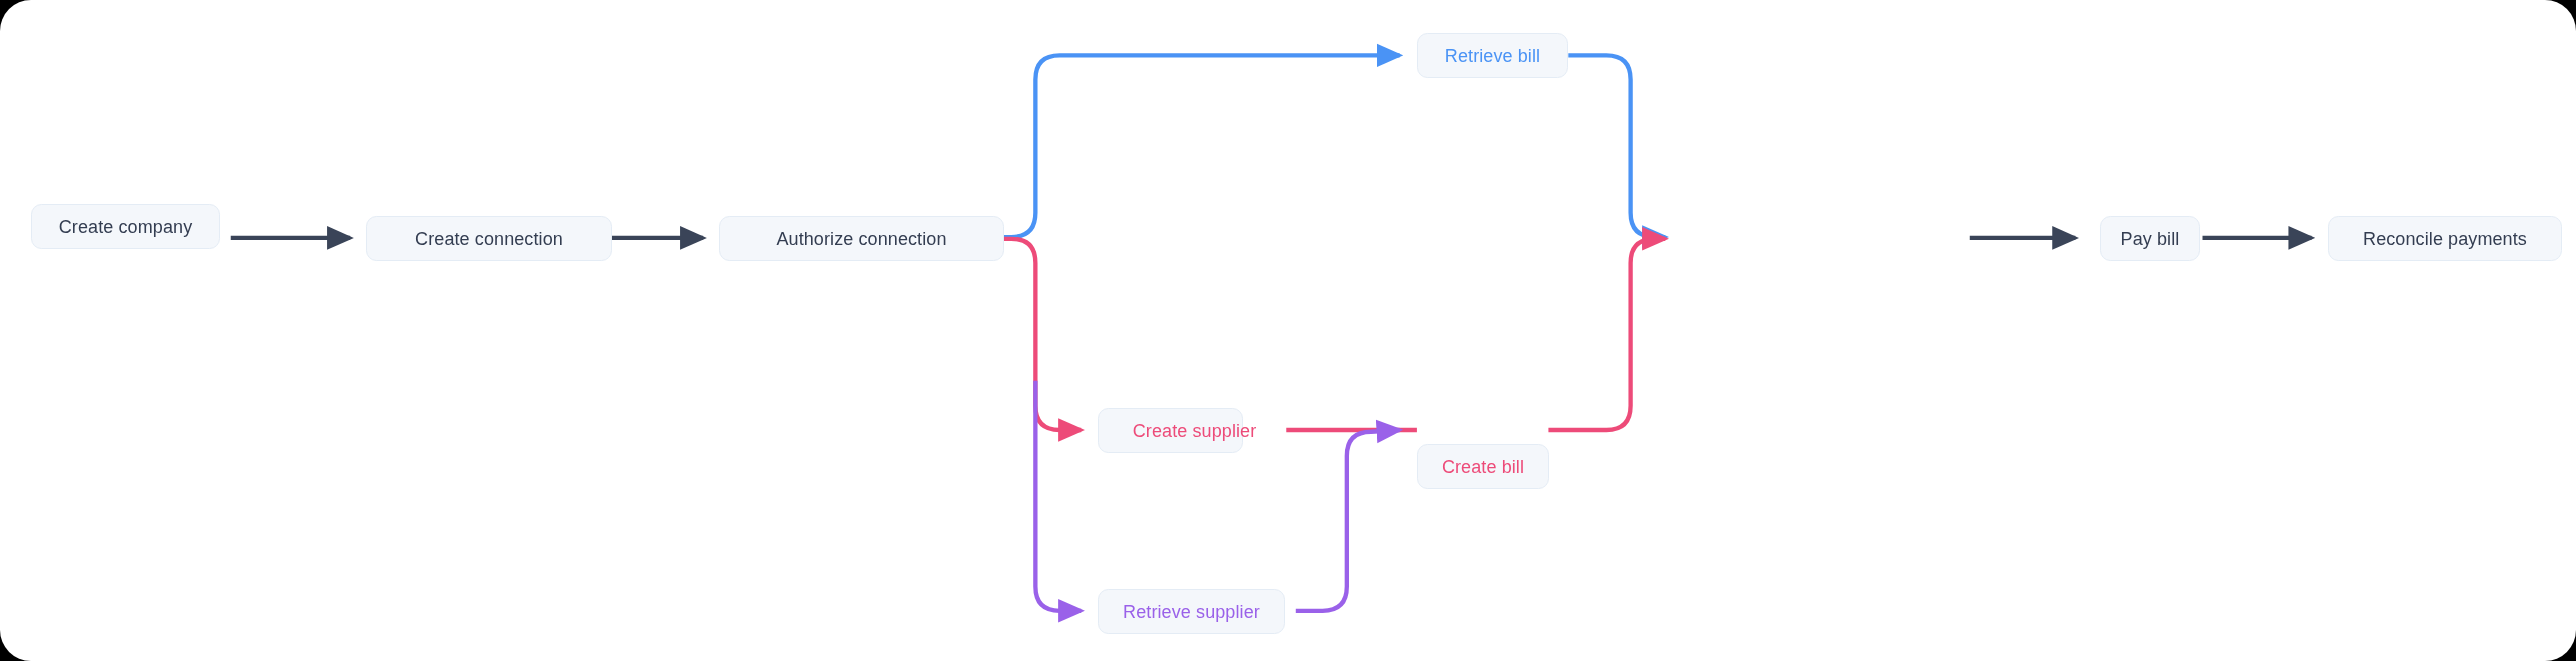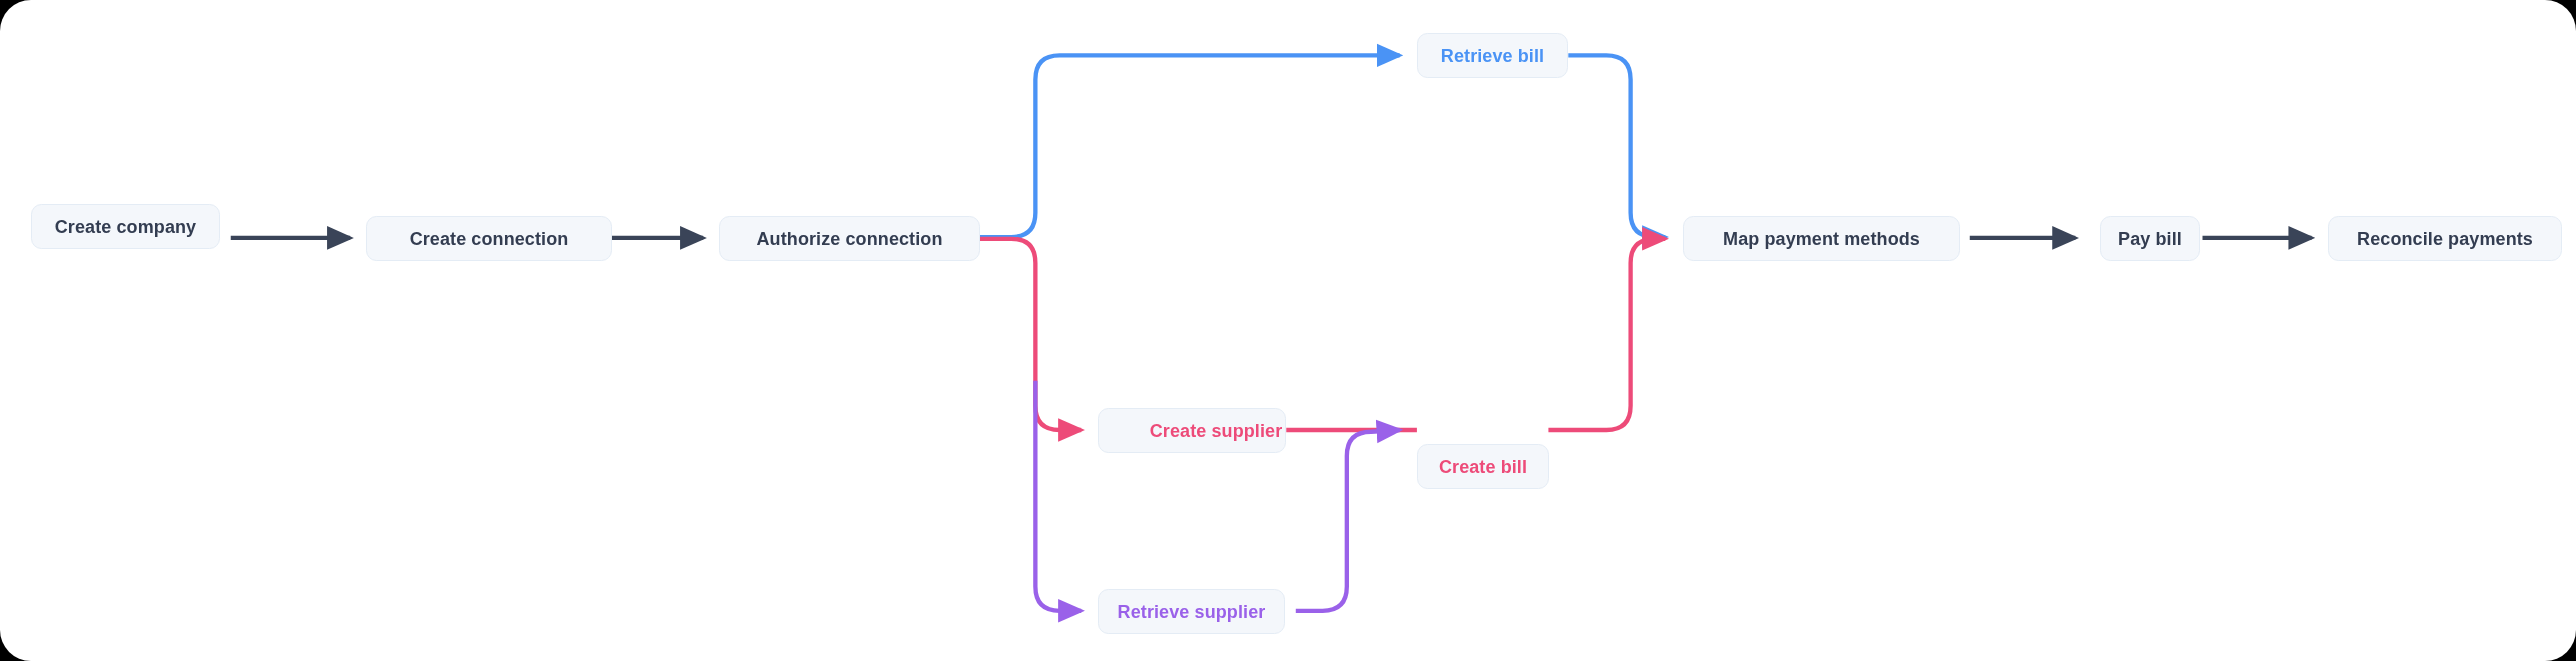--- a/index.html
+++ b/index.html
@@ -34,21 +34,21 @@
     position: absolute;
     box-sizing: border-box;
     display: flex;
     align-items: center;
     justify-content: center;
     background: #f4f7fb;
     border: 0.9px solid #e4ecf5;
     border-radius: 10.4px;
     height: 45px;
     font-family: "Liberation Sans", sans-serif;
-    font-weight: 700;
+    font-weight: 400;
     font-size: 18px;
     letter-spacing: 0.1px;
     white-space: nowrap;
     color: #333d51;
   }
   .node-label {
     display: block;
     line-height: 1;
   }
   .n-blue   { color: #4a93f5; }
@@ -104,43 +104,40 @@
     </svg>
 
     <div class="node" style="left:31px; top:204px; width:189px;">
       <span class="node-label">Create company</span>
     </div>
 
     <div class="node" style="left:366px; top:216px; width:246px;">
       <span class="node-label">Create connection</span>
     </div>
 
-    <div class="node" style="left:719px; top:216px; width:261px;">
+    <div class="node" style="left:719px; top:216px; width:285px;">
       <span class="node-label">Authorize connection</span>
     </div>
 
     <div class="node n-blue" style="left:1417px; top:33px; width:151px;">
       <span class="node-label">Retrieve bill</span>
     </div>
 
-    <div class="node n-pink" style="left:1098px; top:408px; width:188px;padding-left:48px;">
+    <div class="node n-pink" style="left:1098px; top:408px; width:145px;padding-left:48px;">
       <span class="node-label">Create supplier</span>
     </div>
 
     <div class="node n-pink" style="left:1417px; top:408px; width:132px;margin-top:36px;">
       <span class="node-label">Create bill</span>
     </div>
 
     <div class="node n-purple" style="left:1098px; top:589px; width:187px;text-align:center;">
       <span class="node-label">Retrieve supplier</span>
     </div>
 
-    <div class="node" style="left:1683px; top:216px; width:277px;">
-      <span class="node-label">Map payment methods</span>
-    </div>
 
     <div class="node" style="left:2092px; top:216px; width:100px;margin-left:8px;">
       <span class="node-label">Pay bill</span>
     </div>
 
     <div class="node" style="left:2328px; top:216px; width:234px;">
       <span class="node-label">Reconcile payments</span>
     </div>
 
   </div>

